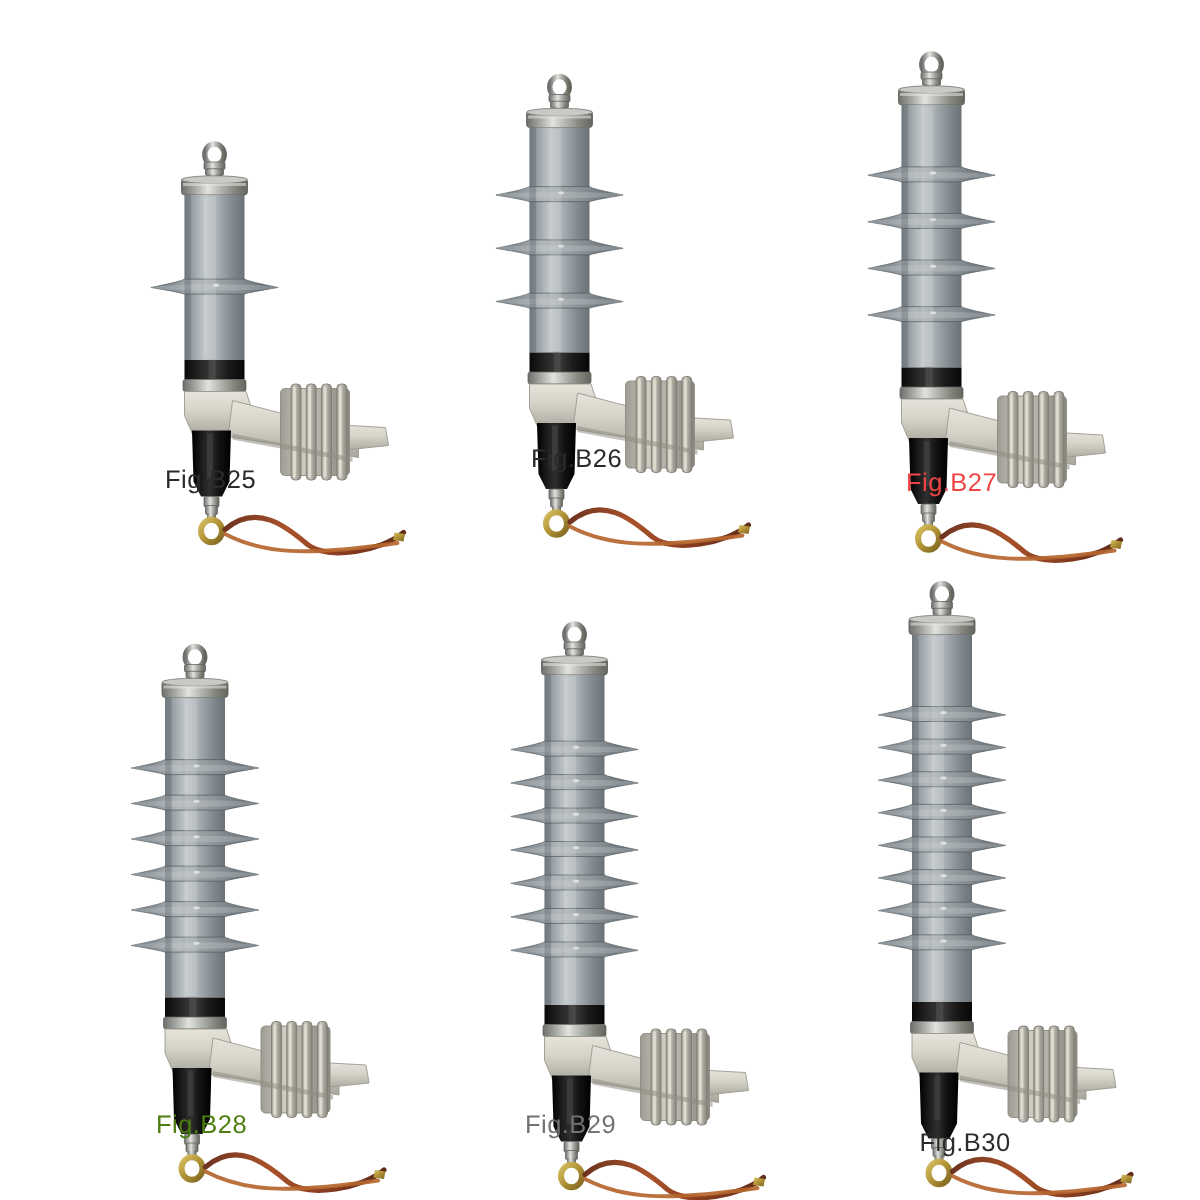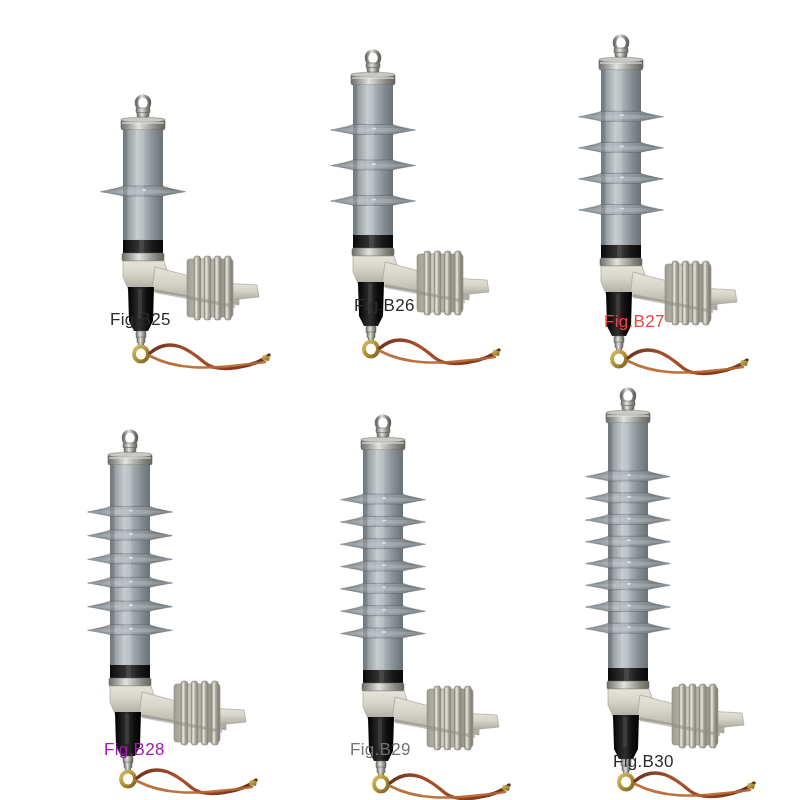--- a/index.html
+++ b/index.html
@@ -779,21 +779,21 @@
     </g>
     <path d="M 65 358
              C 86 340, 106 356, 120 368
              C 134 379, 170 372, 184 360" fill="none" stroke="url(#wireGb28)" stroke-width="3.4" stroke-linecap="round"></path>
     <path d="M 65 361
              C 90 374, 118 376, 180 367" fill="none" stroke="#b5662f" stroke-width="2.6" stroke-linecap="round" opacity="0.92"></path>
     <path d="M 178 360 l 7 1 l -1 5 l -7 -1 Z" fill="url(#brassGb28)"></path>
   </g>
       </svg>
     </div>
-    <div class="fig-caption" style="left: 104px; top: 740px; color: #a21caf;">Fig.B28</div>
+    <div class="fig-caption" style="left: 104px; top: 740px; color: #4d7c0f;">Fig.B28</div>
     <div class="figure-cell" style="left: 325px; top: 405px;">
       <svg class="arrester" width="240" height="330" viewBox="0 0 240 330">
   <defs>
     <linearGradient id="bodyGb29" x1="0" y1="0" x2="1" y2="0">
       <stop offset="0%" stop-color="#7f878c"></stop>
       <stop offset="14%" stop-color="#9aa2a7"></stop>
       <stop offset="34%" stop-color="#c2c7c9"></stop>
       <stop offset="52%" stop-color="#aeb4b8"></stop>
       <stop offset="78%" stop-color="#848c91"></stop>
       <stop offset="100%" stop-color="#6a7277"></stop>

